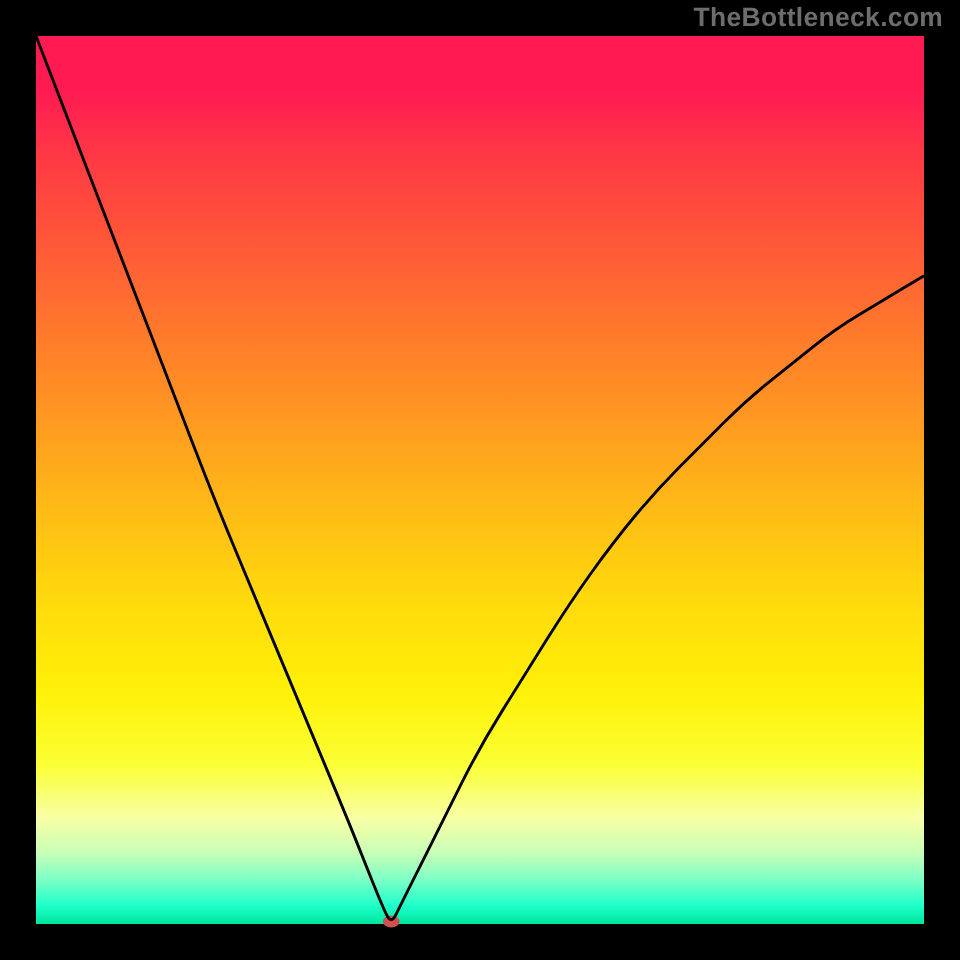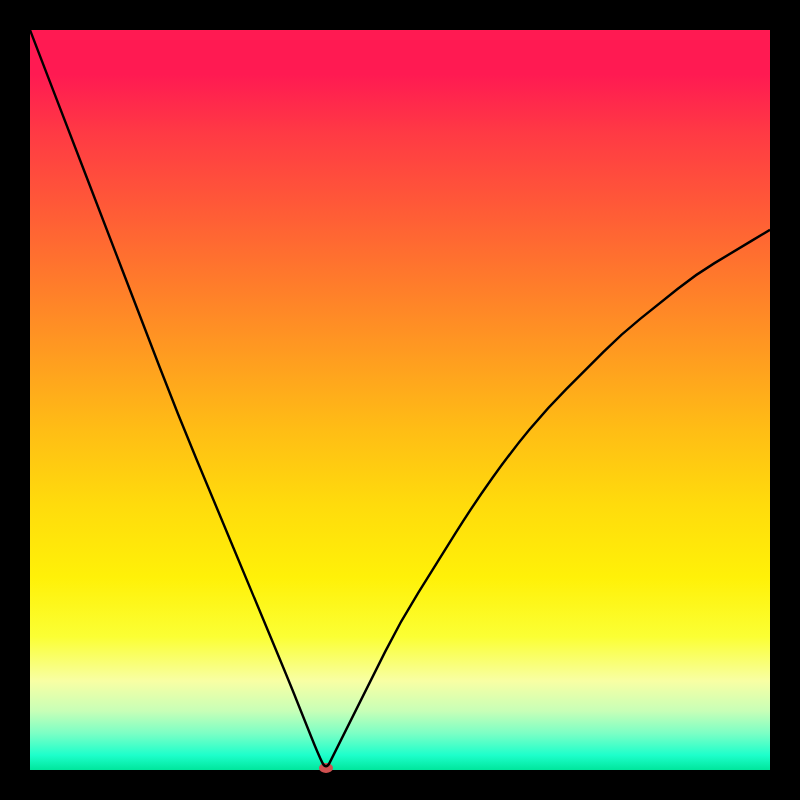--- a/index.html
+++ b/index.html
@@ -69,20 +69,21 @@
     height: 740px;
     z-index: 20;
     pointer-events: none;
   }
 </style>
 </head>
 <body>
 
 <div class="frame">
 
+  <div class="watermark">TheBottleneck.com</div>
 
   <div class="plot-area">
 
     <div class="optimum-dot" style="left: 289px; top: 733px; background: rgb(208, 80, 80);"></div>
 
     <svg class="curve" viewBox="0 0 740 740" preserveAspectRatio="none">
       <path fill="none" stroke="#000000" stroke-width="2.4" vector-effect="non-scaling-stroke" d="M 0.0 0.0 Q 0.0 0.0 18.5 48.1 Q 37.0 96.2 55.5 144.3 Q 74.0 192.4 92.5 240.5 Q 111.0 288.6 129.5 336.7 Q 148.0 384.8 166.5 429.2 Q 185.0 473.6 203.5 518.0 Q 222.0 562.4 240.5 606.8 Q 259.0 651.2 266.4 669.7 Q 273.8 688.2 281.2 706.7 Q 288.6 725.2 292.3 732.6 Q 296.0 740.0 299.7 732.6 Q 303.4 725.2 310.8 710.4 Q 318.2 695.6 329.3 673.4 Q 340.4 651.2 355.2 621.6 Q 370.0 592.0 388.5 562.4 Q 407.0 532.8 425.5 503.2 Q 444.0 473.6 462.5 447.7 Q 481.0 421.8 499.5 399.6 Q 518.0 377.4 536.5 358.9 Q 555.0 340.4 573.5 321.9 Q 592.0 303.4 610.5 288.6 Q 629.0 273.8 647.5 259.0 Q 666.0 244.2 684.5 233.1 Q 703.0 222.0 721.5 210.9 T 740.0 199.8"></path>
     </svg>
 
   </div>

